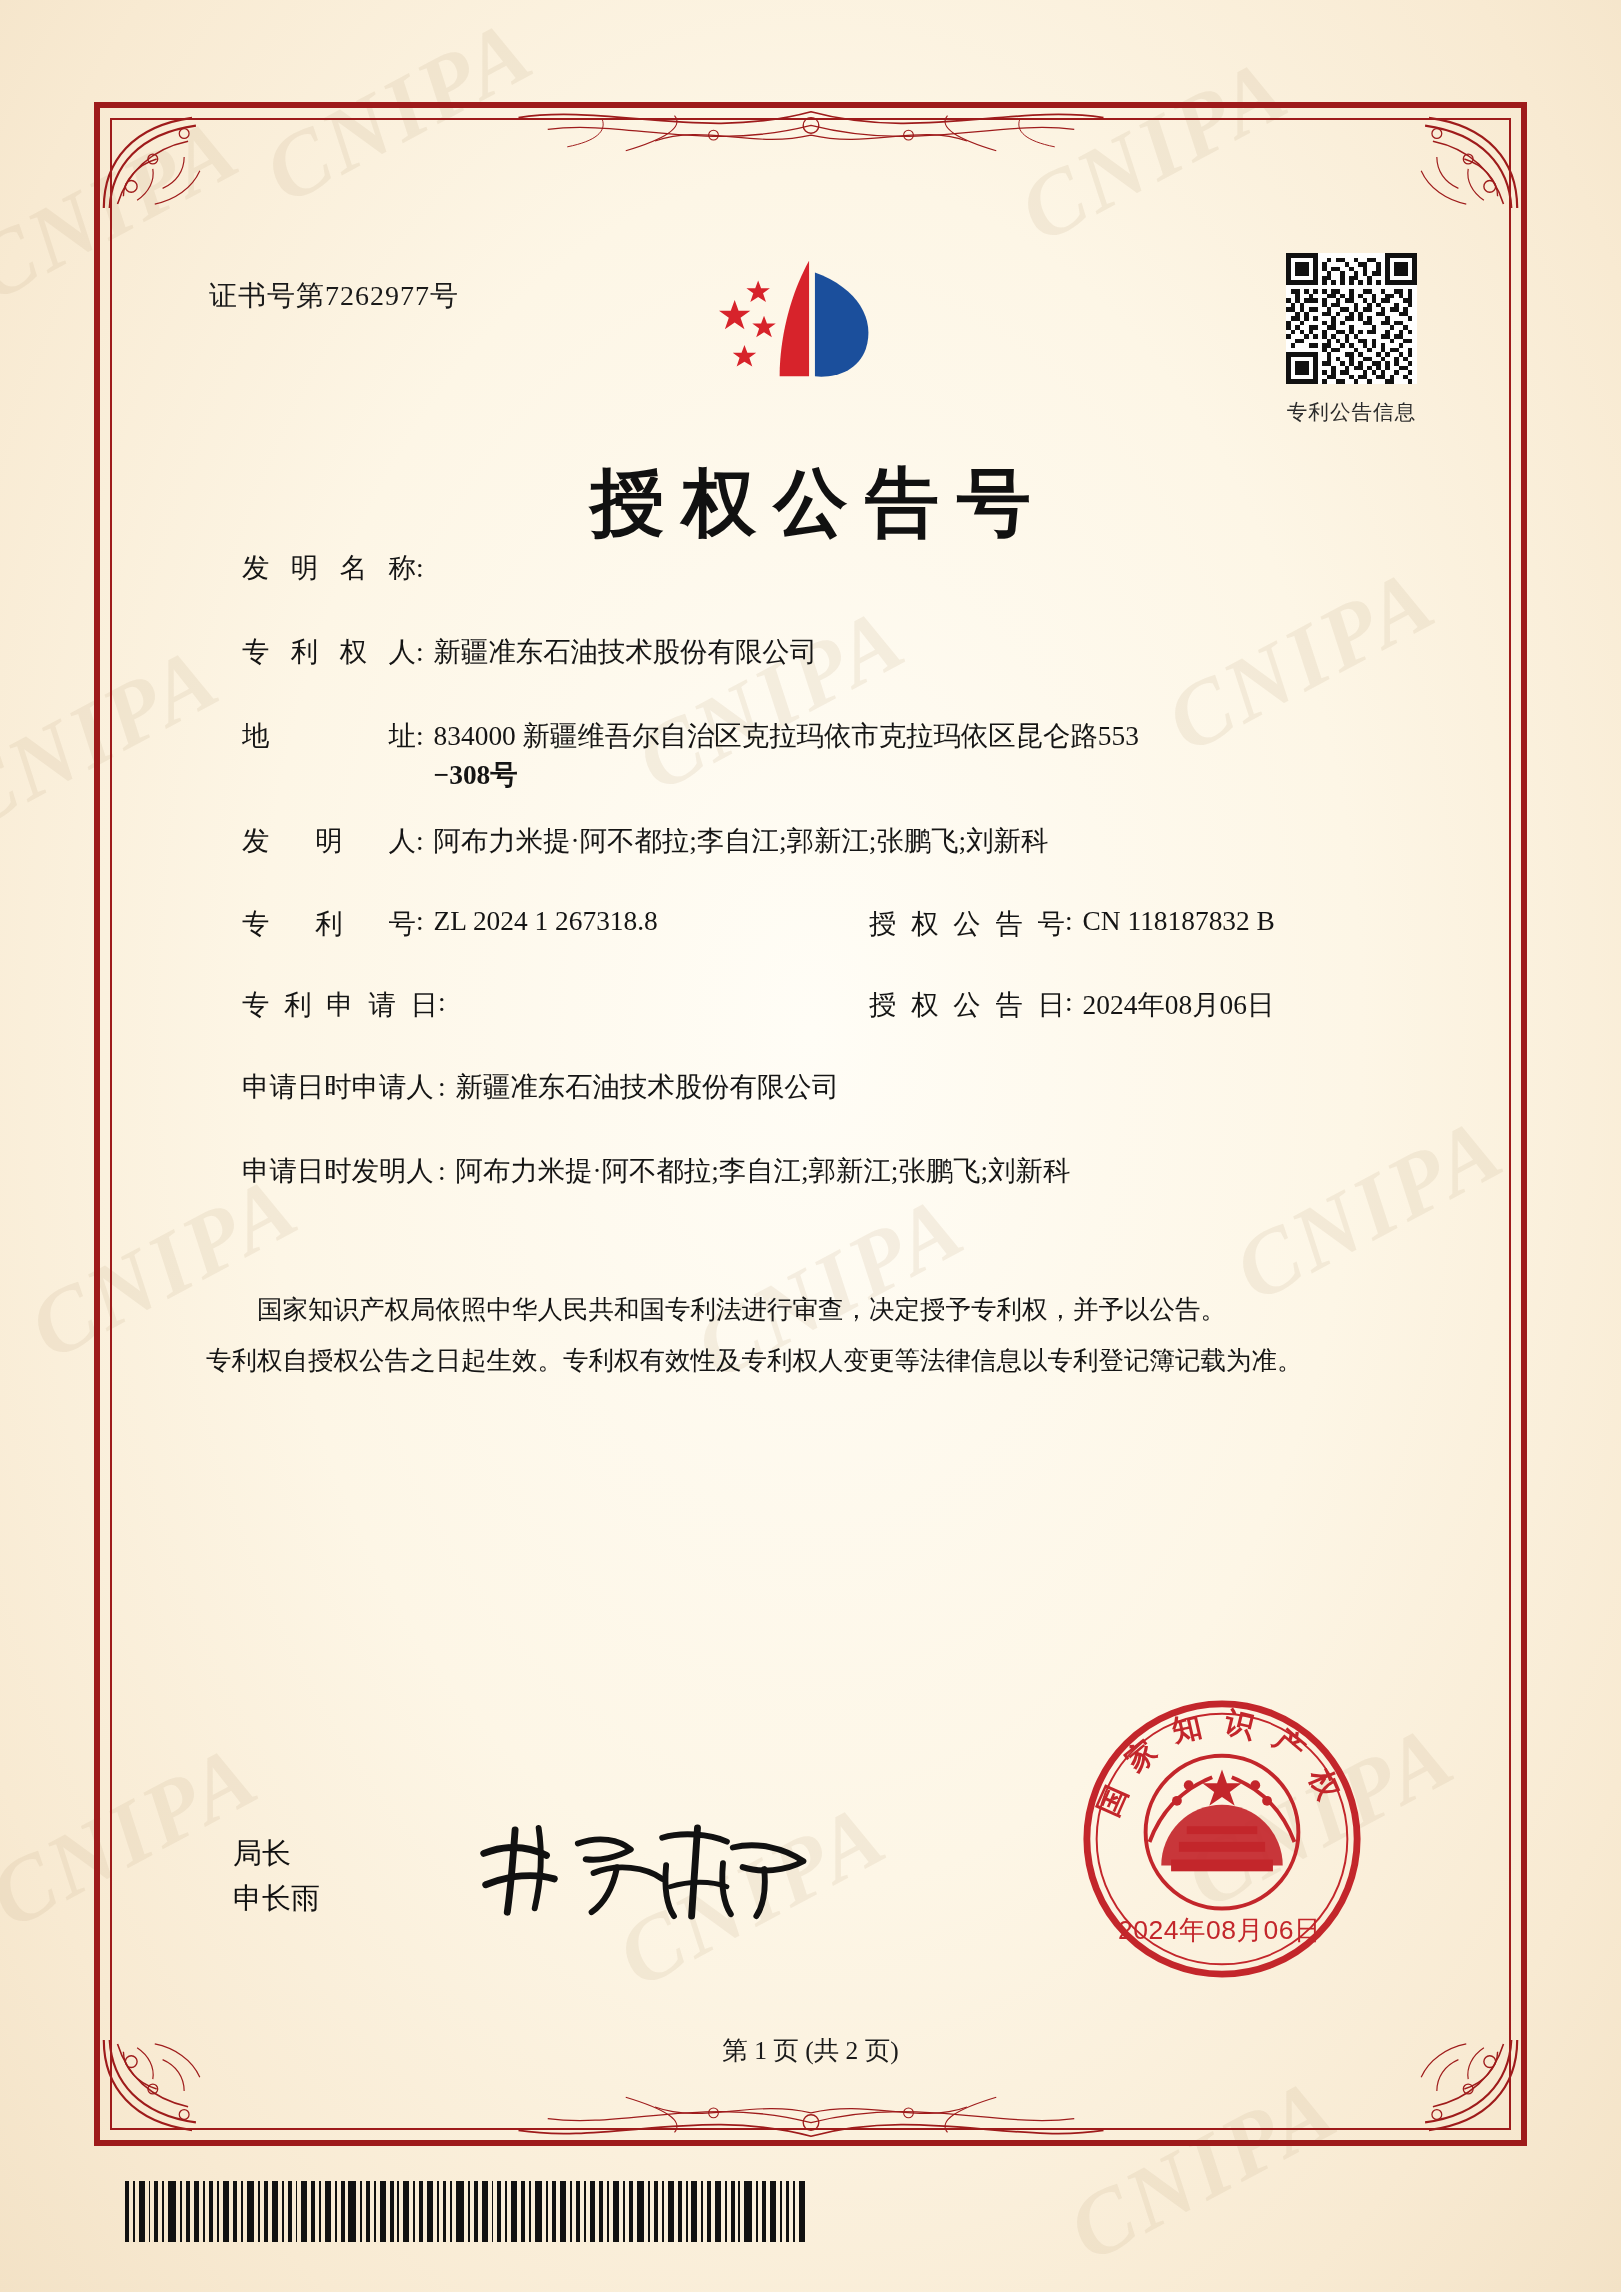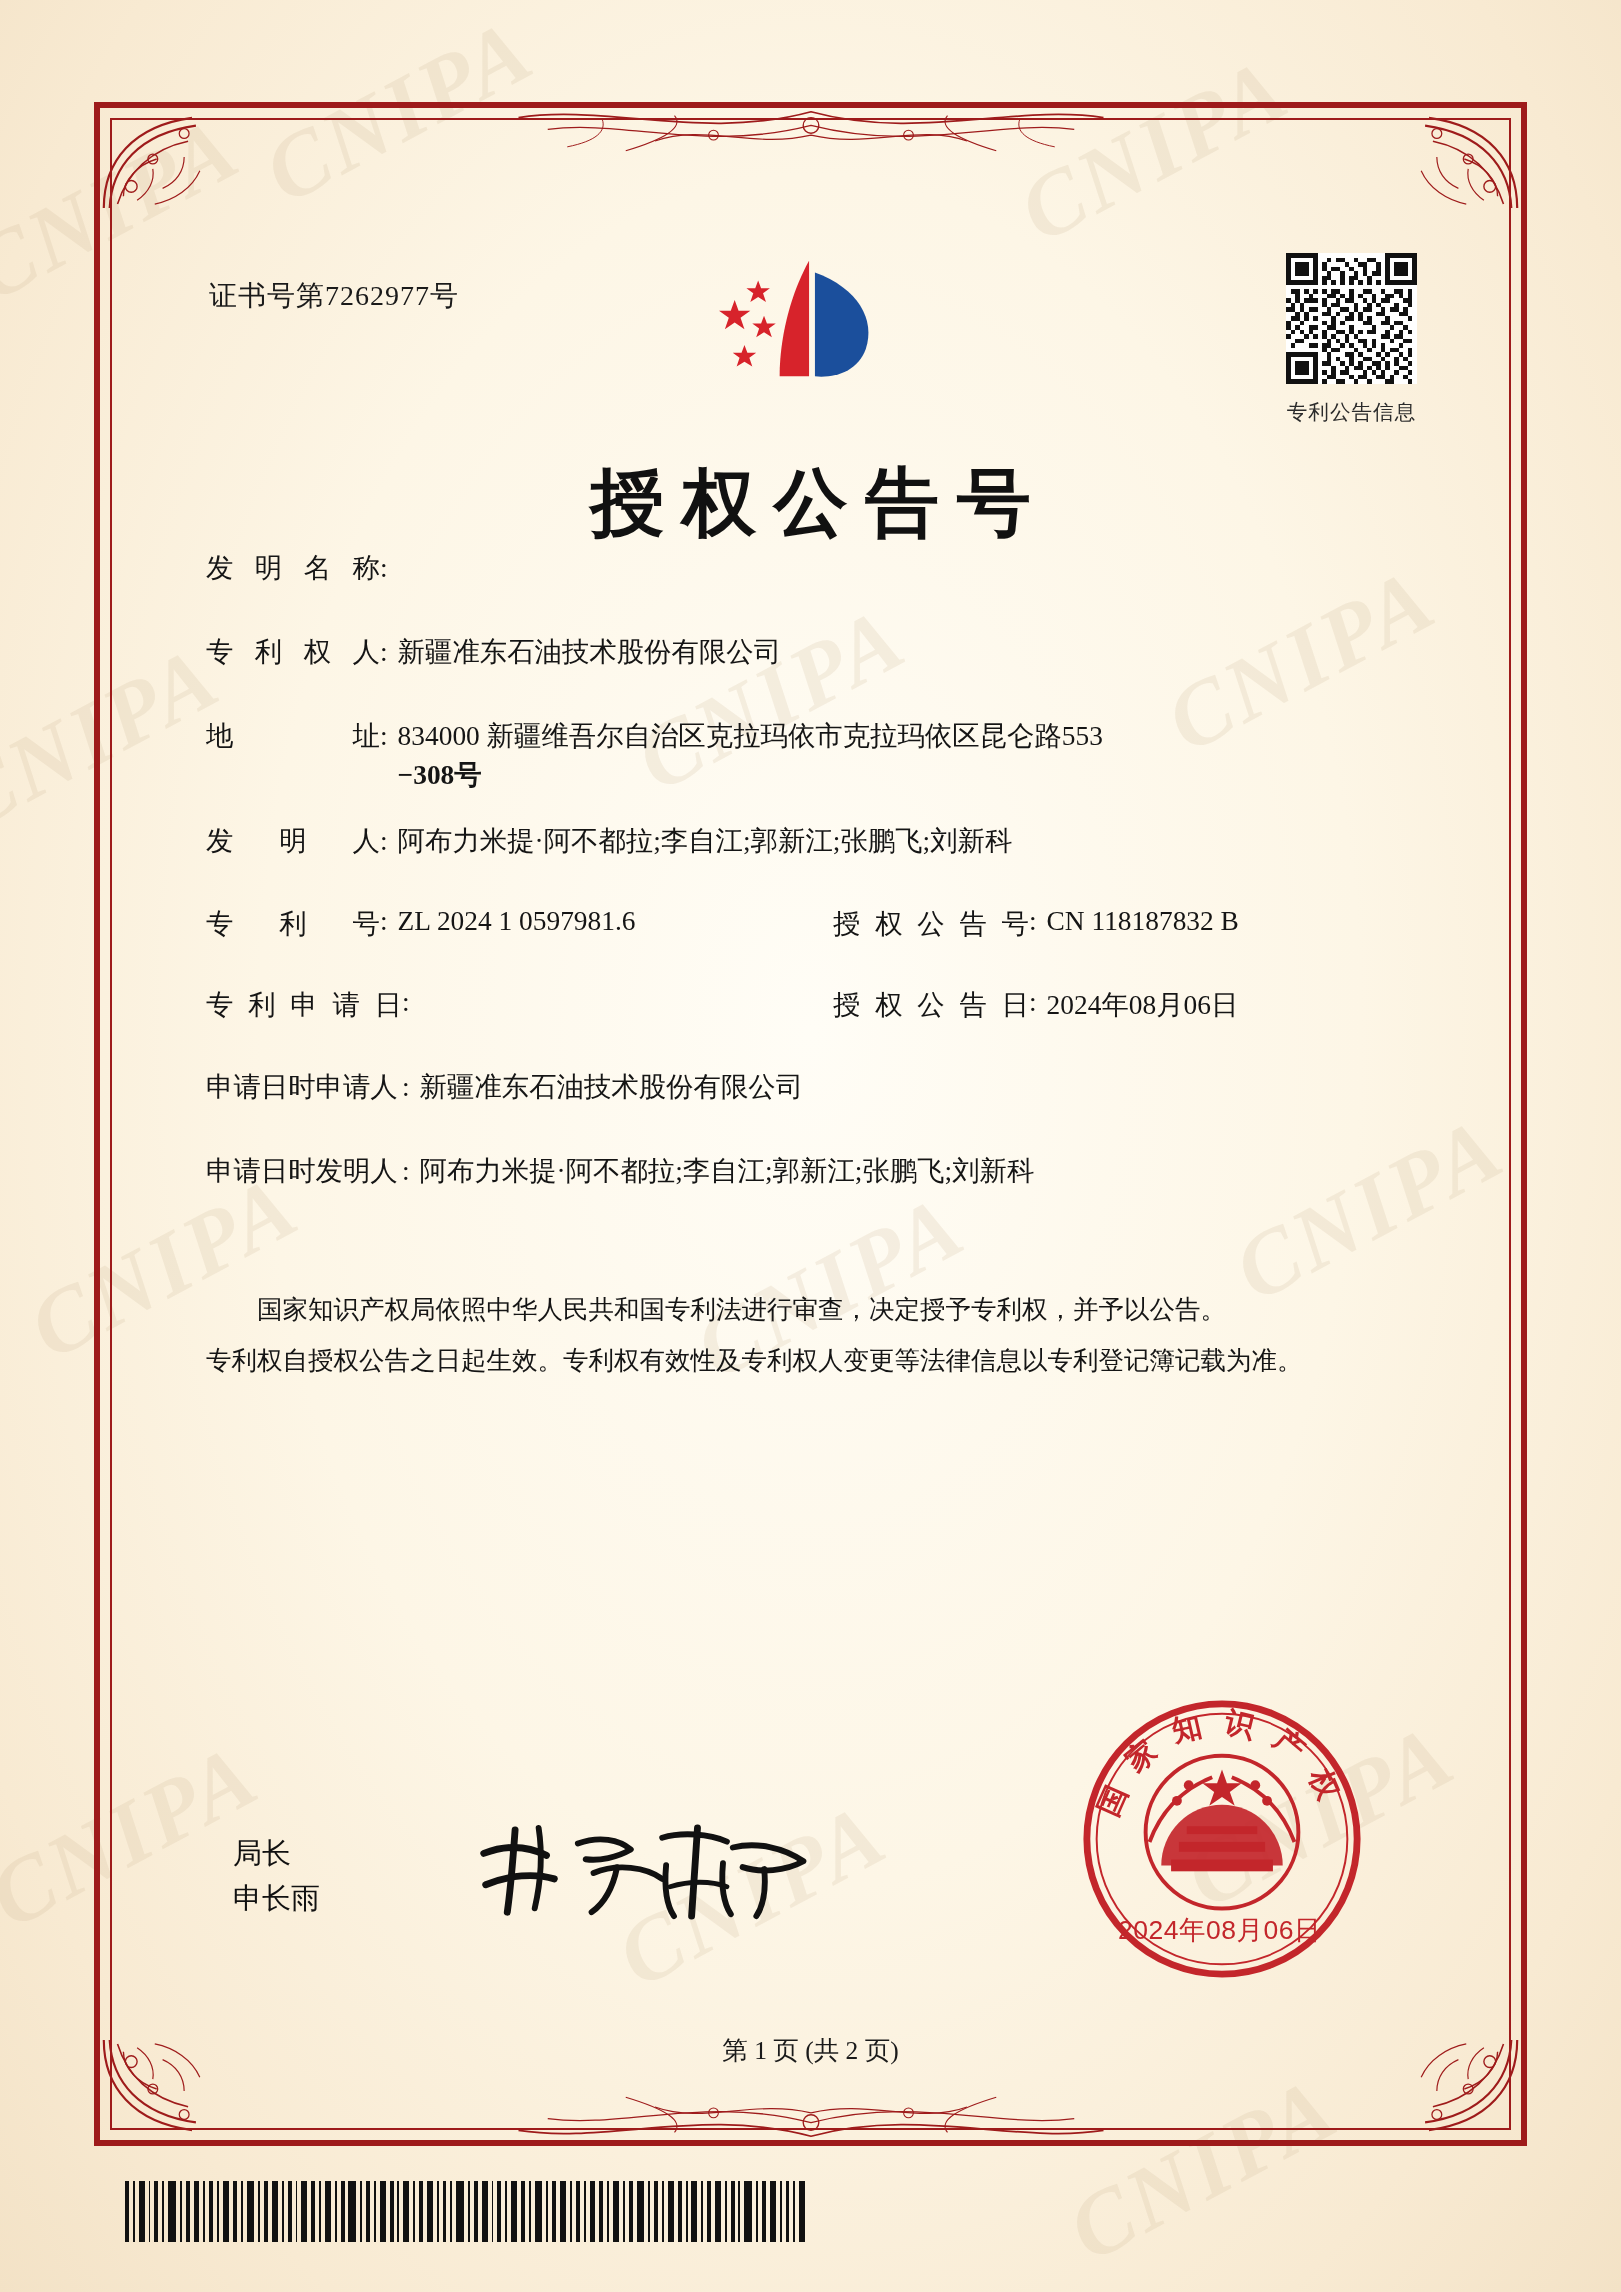--- a/index.html
+++ b/index.html
@@ -171,20 +171,21 @@
     margin-bottom: 45px;
     line-height: 1.42;
   }
   .row.tight { margin-bottom: 27.4px; }
   .label {
     width: 174px;
     flex: 0 0 174px;
     text-align: justify;
     text-align-last: justify;
     white-space: nowrap;
+    margin-left: 36px;
   }
   .label.nojust {
     text-align-last: left;
   }
   .colon {
     flex: 0 0 auto;
     width: 17.6px;
     text-align: left;
   }
   .value {
@@ -670,21 +671,21 @@
       <div class="row">
         <span class="label">发　明　人</span>
         <span class="colon">:</span>
         <span class="value">阿布力米提·阿不都拉;李自江;郭新江;张鹏飞;刘新科</span>
       </div>
 
       <div class="two-col">
         <div class="col-left">
           <span class="label">专　利　号</span>
           <span class="colon">:</span>
-          <span class="value">ZL 2024 1 0597981.6</span>
+          <span class="value">ZL 2024 1 267318.8</span>
         </div>
         <div class="col-right">
           <span class="label">授权公告号</span>
           <span class="colon">:</span>
           <span class="value">CN 118187832 B</span>
         </div>
       </div>
 
       <div class="two-col">
         <div class="col-left">

